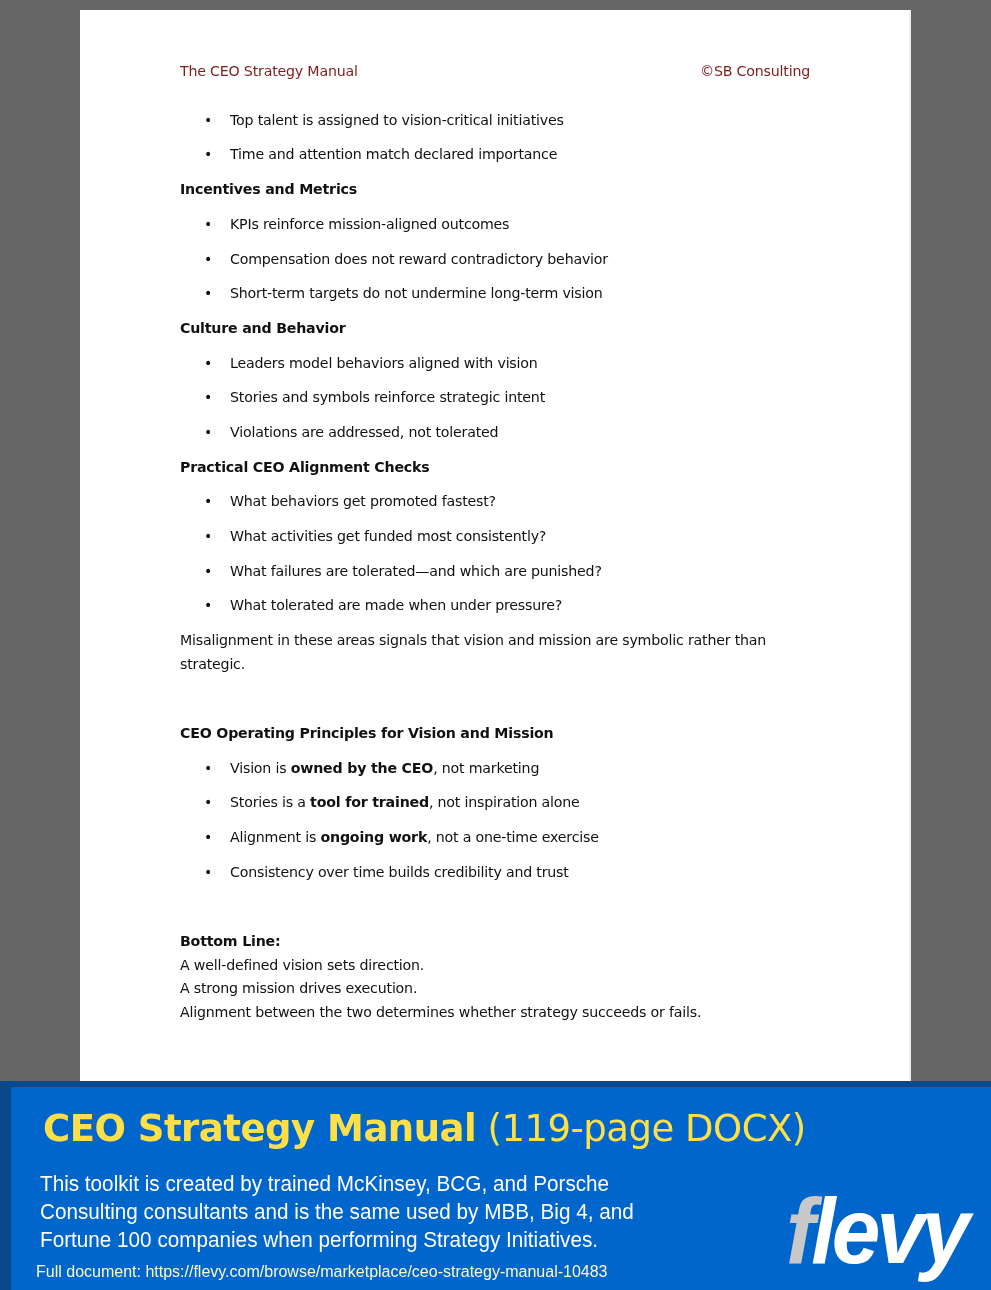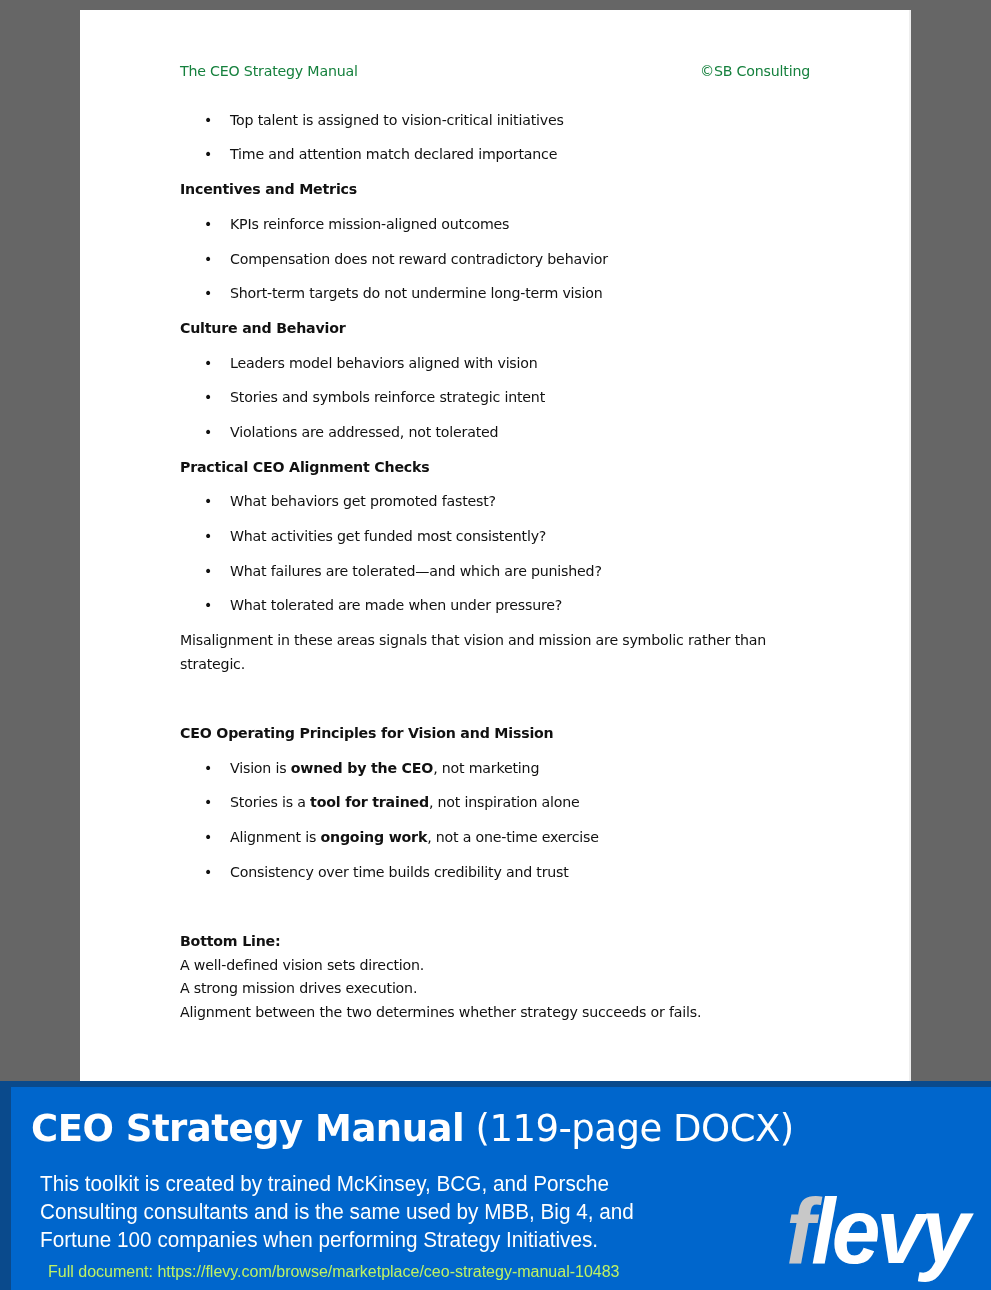--- a/index.html
+++ b/index.html
@@ -16,53 +16,53 @@
     }
     .doc {
       position: absolute; left: 100px; top: 0; width: 630px;
       font-family: "DejaVu Sans", sans-serif;
       font-size: 14.2px; color: #111;
       letter-spacing: -0.2px;
     }
     .hdr {
       position: absolute; top: 53px; left: 0; width: 630px;
       display: flex; justify-content: space-between;
-      font-size: 14.2px; color: #15803d;
+      font-size: 14.2px; color: #7f1d1d;
     }
     .ln { position: absolute; left: 0; white-space: nowrap; line-height: 20px; }
     .bul { position: absolute; left: 0; white-space: nowrap; line-height: 20px; }
     .bul .dot { position: absolute; left: 24px; top: 0; font-size: 14px; }
     .bul .txt { position: absolute; left: 50px; top: 0; }
     .h { font-weight: bold; }
     b { font-weight: bold; margin-top: 20px; }
 
     .banner {
       position: absolute; left: 0; top: 1081px; width: 991px; height: 209px;
       background: #0a4a8c;
     }
     .banner-inner {
       position: absolute; left: 11px; top: 6px; right: 0; bottom: 0;
       background: #0066cc;
     }
     .b-title {
-      position: absolute; left: 20px; top: 20px; white-space: nowrap;
-      color: #ffffff; font-size: 37px; font-family: "DejaVu Sans", sans-serif;
+      position: absolute; left: 32px; top: 20px; white-space: nowrap;
+      color: #fde047; font-size: 37px; font-family: "DejaVu Sans", sans-serif;
       letter-spacing: -0.5px;
     }
     .b-title .strong { font-weight: bold; }
     .b-title .light { font-weight: normal; }
     .b-desc {
       position: absolute; left: 29px; top: 83px; width: 680px;
       color: #ffffff; font-size: 22.5px; line-height: 28px;
       font-family: "Liberation Sans", sans-serif;
       transform: scaleX(0.92); transform-origin: left top;
     }
     .b-link {
-      position: absolute; left: 37px; top: 176px; white-space: nowrap;
-      color: #bef264; font-size: 16px;
+      position: absolute; left: 25px; top: 176px; white-space: nowrap;
+      color: #fef9c3; font-size: 16px;
       font-family: "Liberation Sans", sans-serif;
     }
     .logo {
       position: absolute; left: 775px; top: 98px; white-space: nowrap;
       font-family: "Liberation Sans", sans-serif;
       font-weight: bold; font-style: italic; font-size: 92px;
       letter-spacing: -4px; line-height: 92px;
       transform: scaleX(0.95); transform-origin: left top;
     }
     .logo .f { color: #c8c8c8; }

